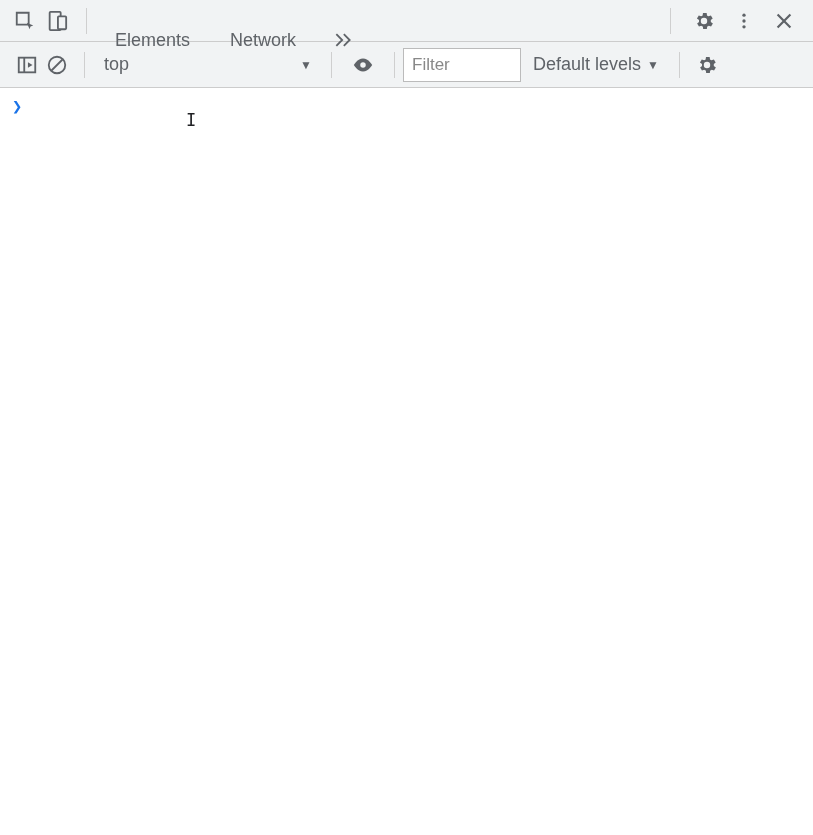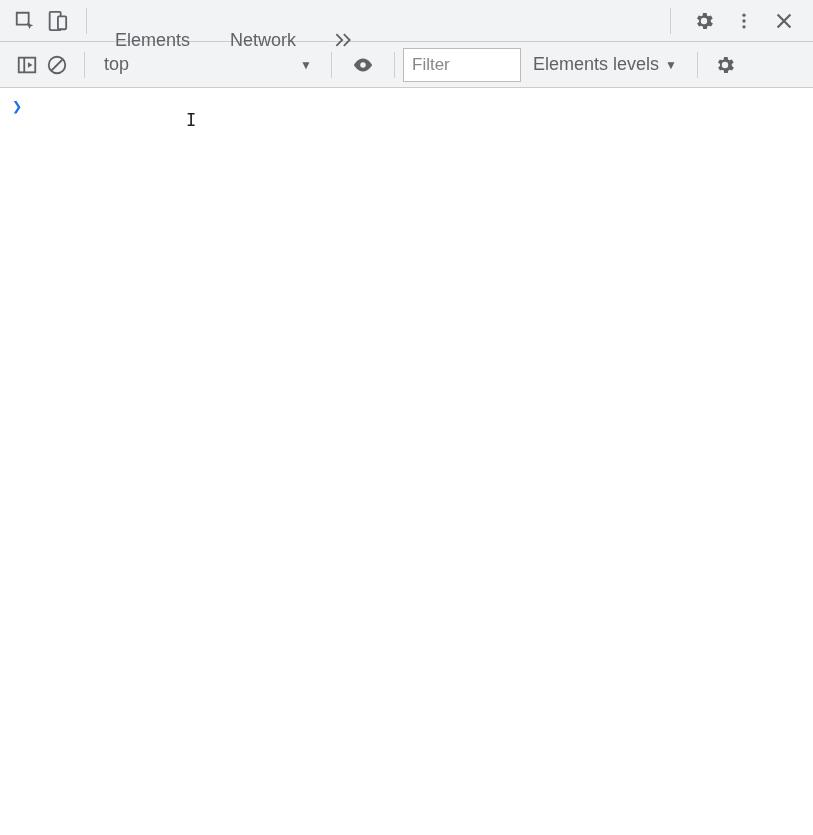--- a/index.html
+++ b/index.html
@@ -191,21 +191,21 @@
   <div class="vsep"></div>
   <span class="icon" style="margin:0 12px;">
     <svg viewBox="0 0 24 24" width="24" height="24">
         <path d="M12 5C6 5 2 12 2 12s4 7 10 7 10-7 10-7-4-7-10-7z" fill="#5f6368"></path>
         <circle cx="12" cy="12" r="3" fill="#f1f3f4"></circle>
       </svg>
   </span>
   <div class="vsep"></div>
   <input class="filter-input" placeholder="Filter" style="">
   <div class="levels">
-    <span>Elements levels</span>
+    <span>Default levels</span>
     <span class="arrow">▼</span>
   </div>
   <div class="vsep"></div>
   <span class="icon" style="margin:0 8px;">
     <svg viewBox="0 0 24 24" width="22" height="22">
         <path fill="#5f6368" d="M19.4 13a7.5 7.5 0 000-2l2.1-1.6-2-3.5-2.5 1a7.3 7.3 0 00-1.7-1l-.4-2.7h-4l-.4 2.7a7.3 7.3 0 00-1.7 1l-2.5-1-2 3.5L6.6 11a7.5 7.5 0 000 2l-2.1 1.6 2 3.5 2.5-1a7.3 7.3 0 001.7 1l.4 2.7h4l.4-2.7a7.3 7.3 0 001.7-1l2.5 1 2-3.5zM12 15.5A3.5 3.5 0 1115.5 12 3.5 3.5 0 0112 15.5z"></path>
       </svg>
   </span>
 </div>
 

